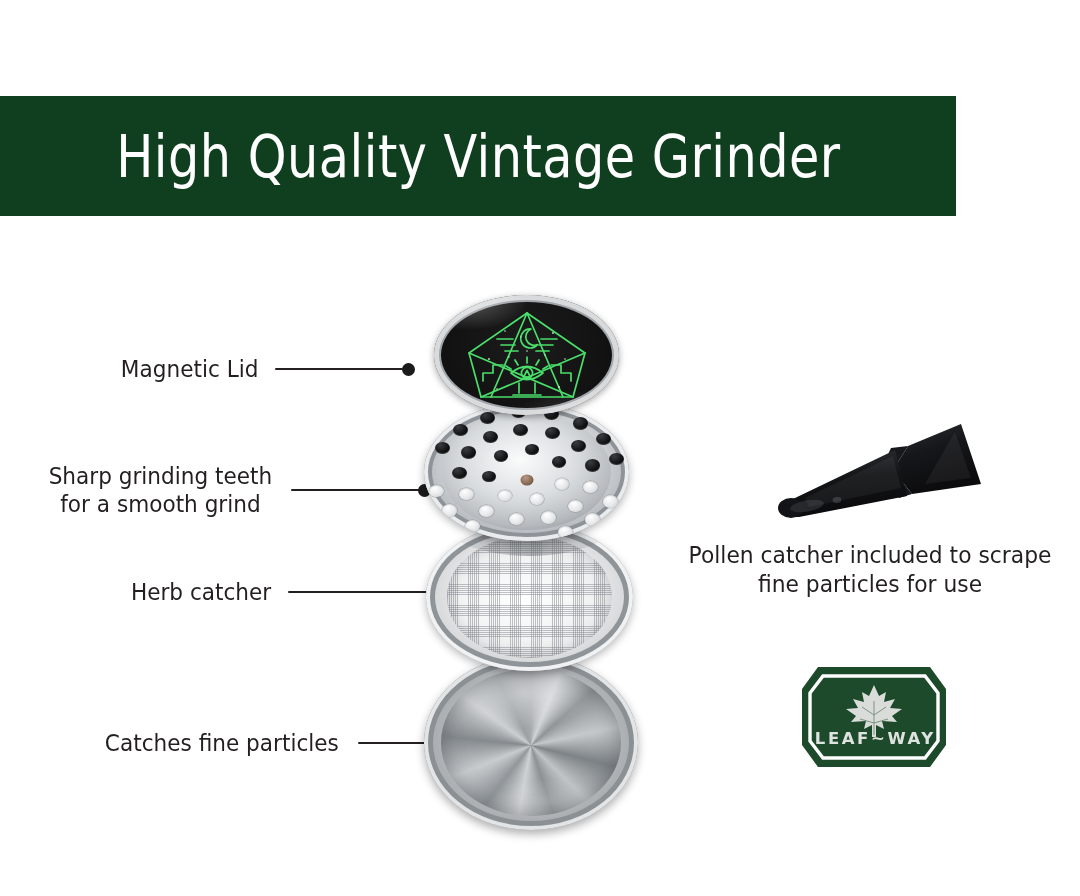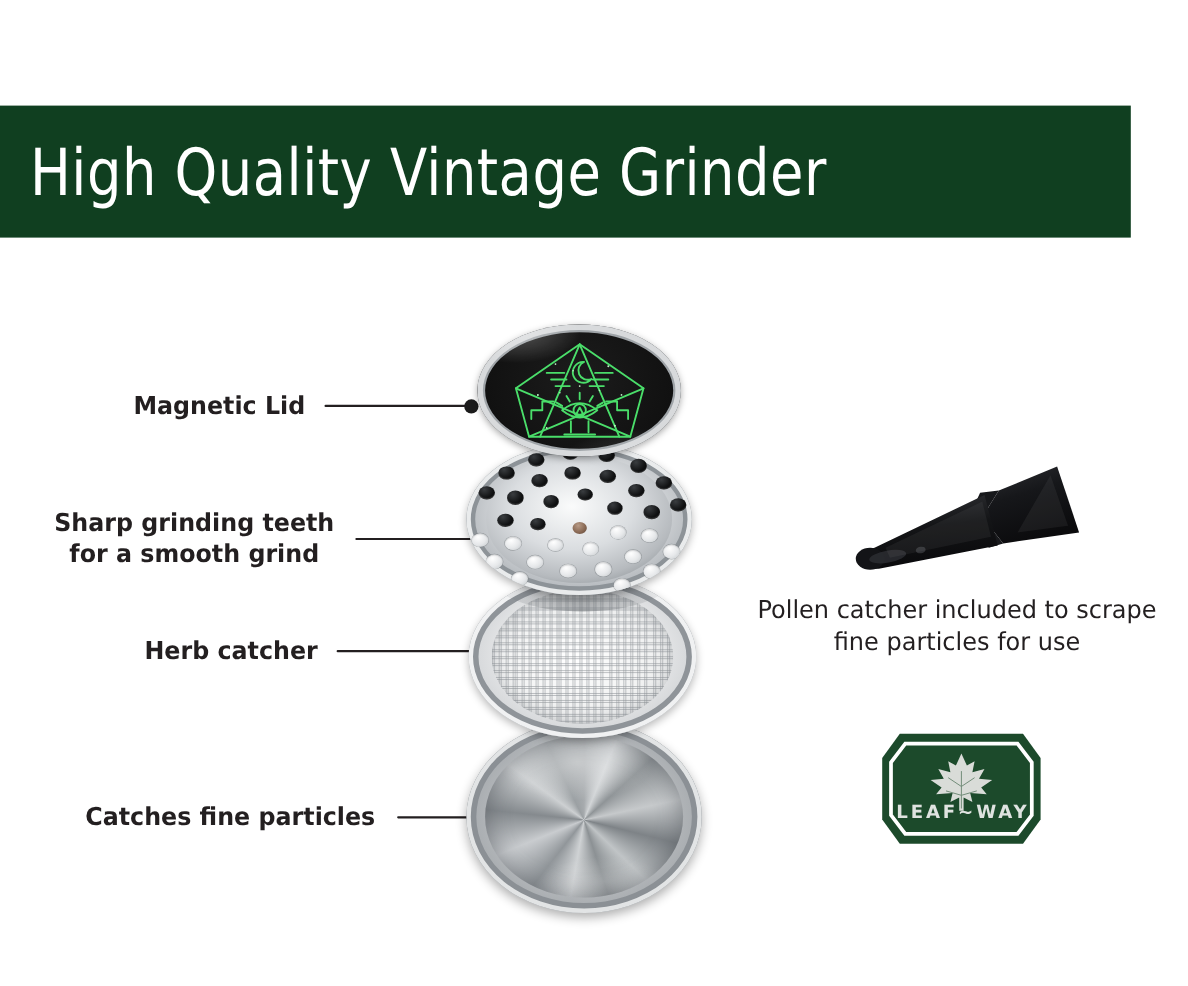--- a/index.html
+++ b/index.html
@@ -14,44 +14,43 @@
     overflow: hidden;
     font-family: "DejaVu Sans", sans-serif;
     -webkit-font-smoothing: antialiased;
   }
 
   
   .header-band {
     position: absolute;
     left: 0;
     top: 96px;
-    width: 1028px;
+    width: 956px;
     height: 120px;
     background: #103f20;
     display: flex;
     align-items: center;
-    justify-content: flex-start;
+    justify-content: center;
   }
   .header-title {
     color: #ffffff;
     font-family: "DejaVu Sans Condensed", "Liberation Sans Narrow", "Liberation Sans", sans-serif;
     font-size: 59px;
     font-weight: 400;
     letter-spacing: 0.5px;
     line-height: 1;
     transform: scaleX(0.93);
     white-space: nowrap;
   }
 
   
   .callout {
     position: absolute;
     display: flex;
     align-items: center;
-    font-weight: bold;
   }
   .callout-text {
     color: #231f20;
     font-family: "DejaVu Sans", sans-serif;
     font-size: 22.5px;
     line-height: 1.25;
     text-align: center;
     white-space: pre-line;
     transform: scaleX(0.96);
   }
@@ -77,21 +76,21 @@
   
   #callout-magnetic-lid      { left: 118px; top: 355px; }
   #callout-magnetic-lid .leader-line { width: 128px; }
 
   #callout-grinding-teeth    { left: 44px;  top: 462px; }
   #callout-grinding-teeth .leader-line { width: 128px; }
 
   #callout-herb-catcher      { left: 128px; top: 578px; }
   #callout-herb-catcher .leader-line { width: 140px; }
 
-  #callout-fine-particles    { left: 72px;  top: 729px; }
+  #callout-fine-particles    { left: 100px;  top: 729px; }
   #callout-fine-particles .leader-line { width: 118px; }
 
   
   .grinder-stack {
     position: absolute;
     left: 424px;
     top: 295px;
     width: 220px;
     height: 545px;
   }

